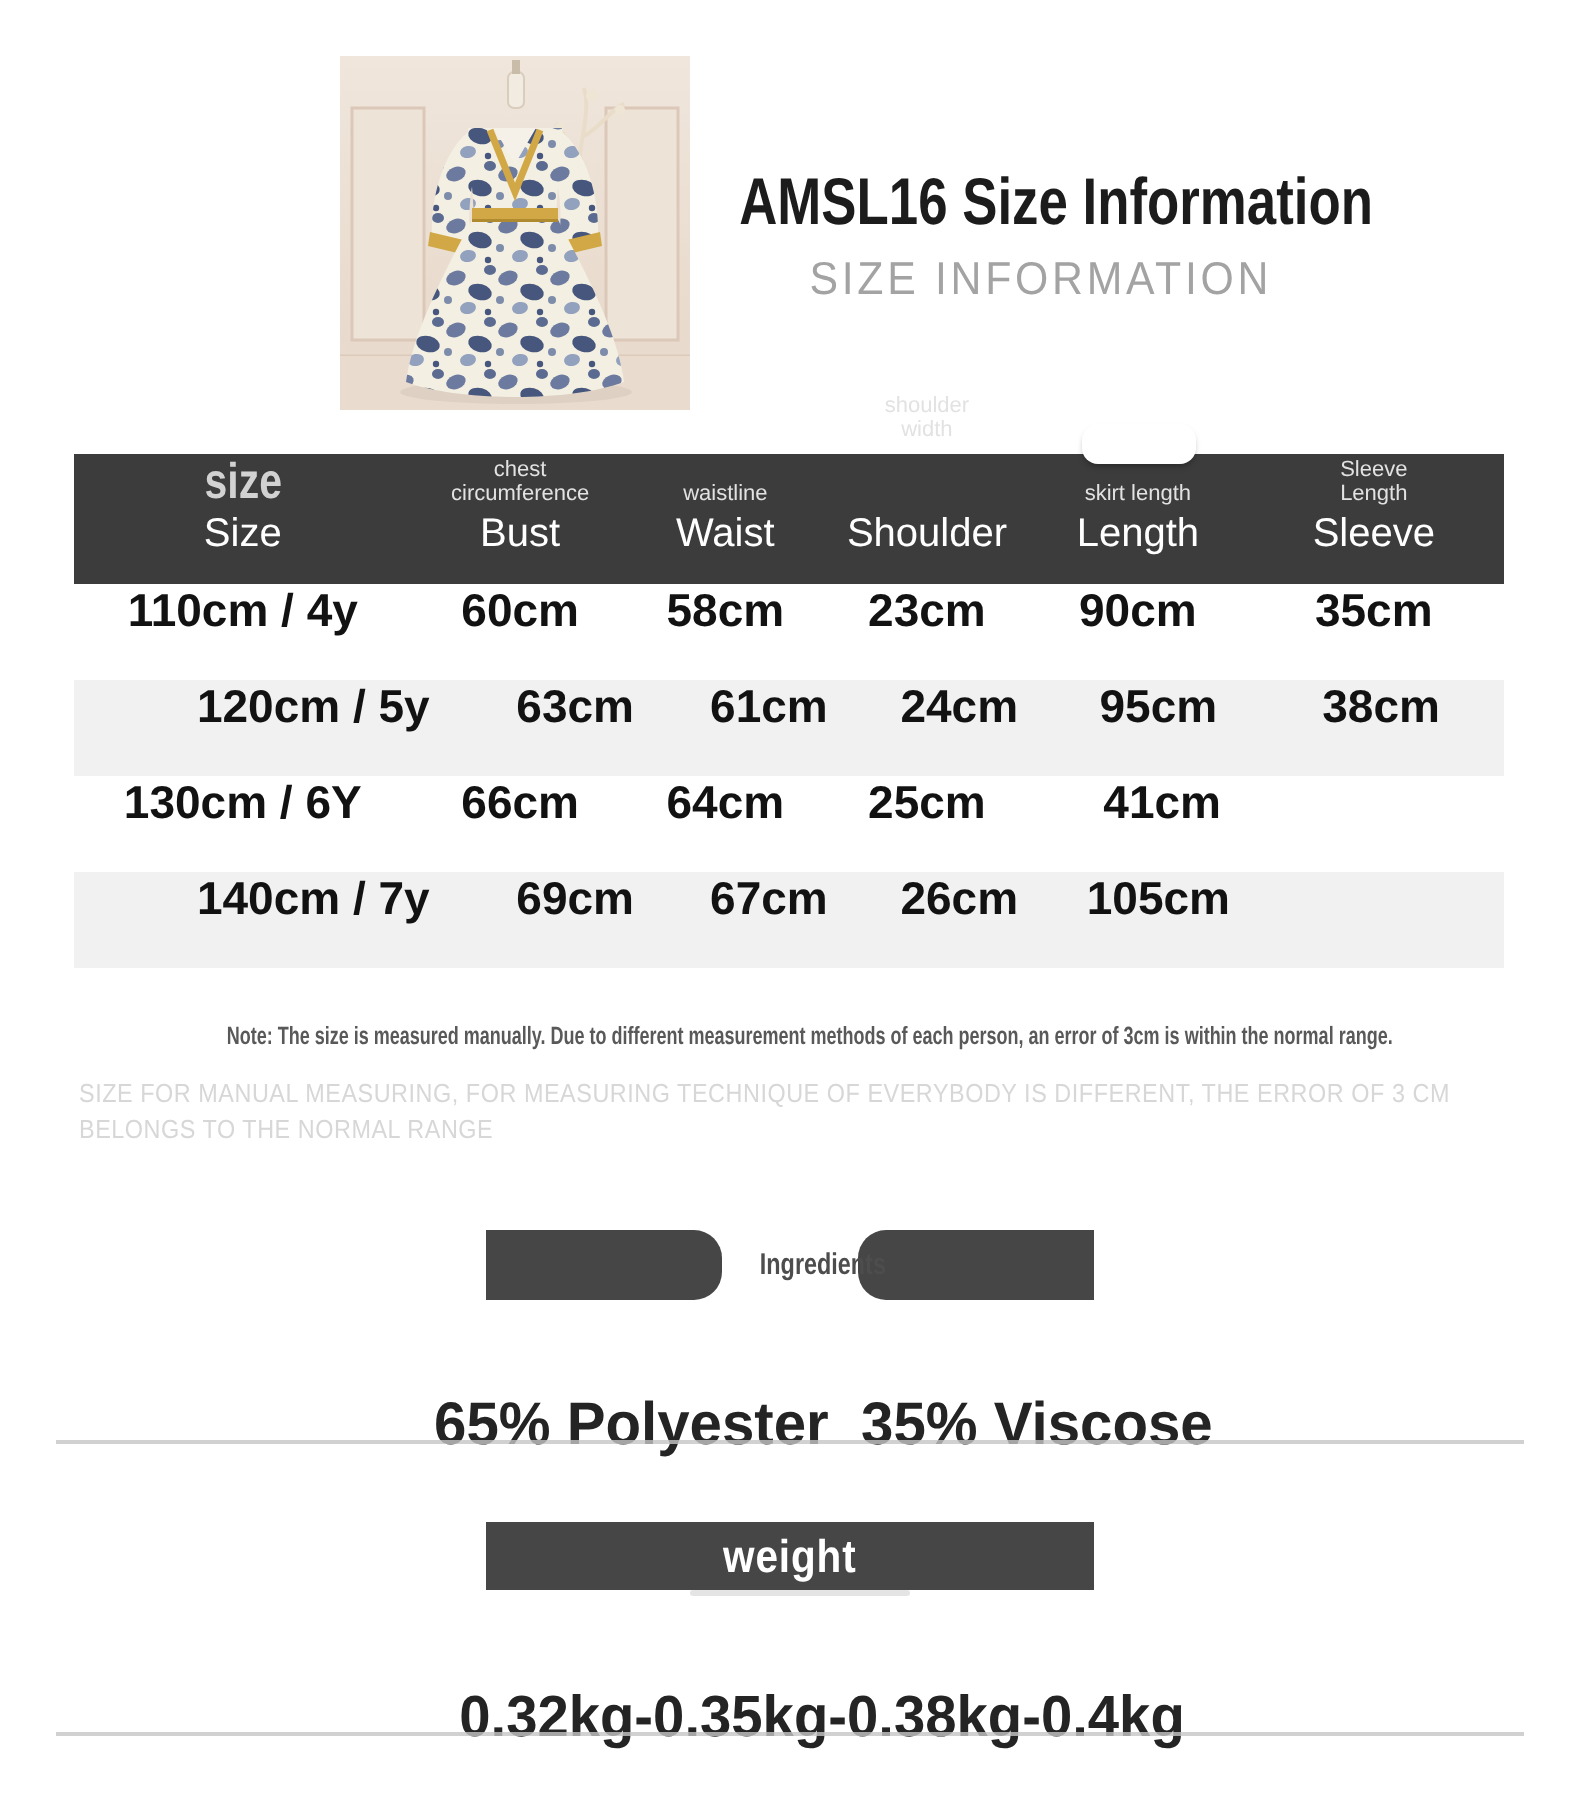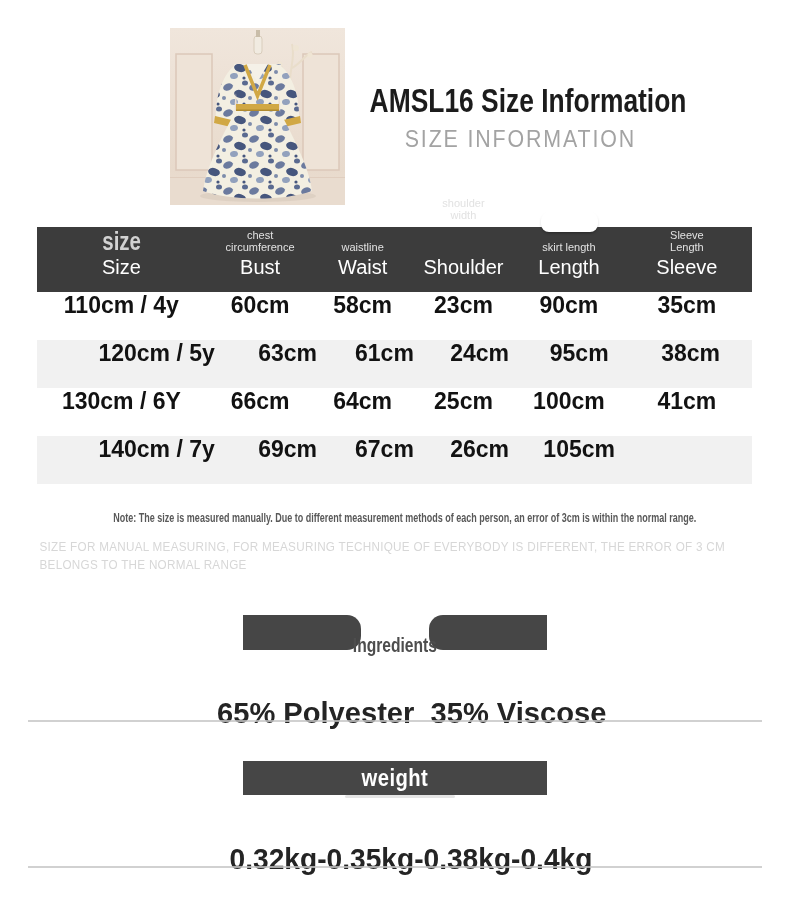--- a/index.html
+++ b/index.html
@@ -38,23 +38,23 @@
   .caps-note{position:absolute;left:0;top:538px;width:790px;font-size:13px;
              color:#d7d7d7;line-height:18px;letter-spacing:.3px;}
   .caps-note .inner{display:inline-block;transform:scaleX(.90);transform-origin:center;width:100%;}
 
   
   .banner{position:absolute;left:243px;width:304px;height:35px;background:#464646;}
   .banner.ingredients{top:615px;background:#ffffff;}
   .banner.ingredients .seg{position:absolute;top:0;height:100%;background:#464646;}
   .banner.ingredients .seg.left{left:0;width:118px;border-radius:0 14px 14px 0;}
   .banner.ingredients .seg.right{right:0;width:118px;border-radius:14px 0 0 14px;}
-  .banner.ingredients .label{position:absolute;left:0;top:13px;width:100%;height:100%;
-        display:flex;align-items:center;justify-content:center;font-size:20px;font-weight:bold;
-        color:#4d4d4d;}
+  .banner.ingredients .label{position:absolute;left:0;top:0;width:100%;height:100%;
+        display:flex;align-items:center;justify-content:center;font-size:15px;font-weight:bold;
+        color:#4d4d4d;padding-left:16px;}
   .banner.ingredients .label span{display:inline-block;transform:scaleX(.78);}
   .banner.weight{top:761px;height:34px;display:flex;align-items:center;justify-content:center;}
   .banner.weight .label{color:#ffffff;font-size:23px;font-weight:bold;letter-spacing:.5px;
         display:inline-block;transform:scaleX(.88);}
   .smudge{position:absolute;left:345px;top:795px;width:110px;height:3px;background:#d9d9d9;
           border-radius:2px;opacity:.7;}
 
   .big-value{position:absolute;left:0;width:790px;text-align:center;font-weight:bold;color:#242424;
              white-space:pre;}
   .big-value.ingredients-value{top:662px;font-size:30px;}
@@ -175,21 +175,20 @@
       <div class="td c2">61cm</div>
       <div class="td c3">24cm</div>
       <div class="td c4">95cm</div>
       <div class="td c5">38cm</div>
     </div>
     <div class="trow">
       <div class="td c0">130cm / 6Y</div>
       <div class="td c1">66cm</div>
       <div class="td c2">64cm</div>
       <div class="td c3">25cm</div>
-      <div class="td c4">100cm</div>
       <div class="td c5">41cm</div>
     </div>
     <div class="trow alt">
       <div class="td c0">140cm / 7y</div>
       <div class="td c1">69cm</div>
       <div class="td c2">67cm</div>
       <div class="td c3">26cm</div>
       <div class="td c4">105cm</div>
     </div>
   </div>

